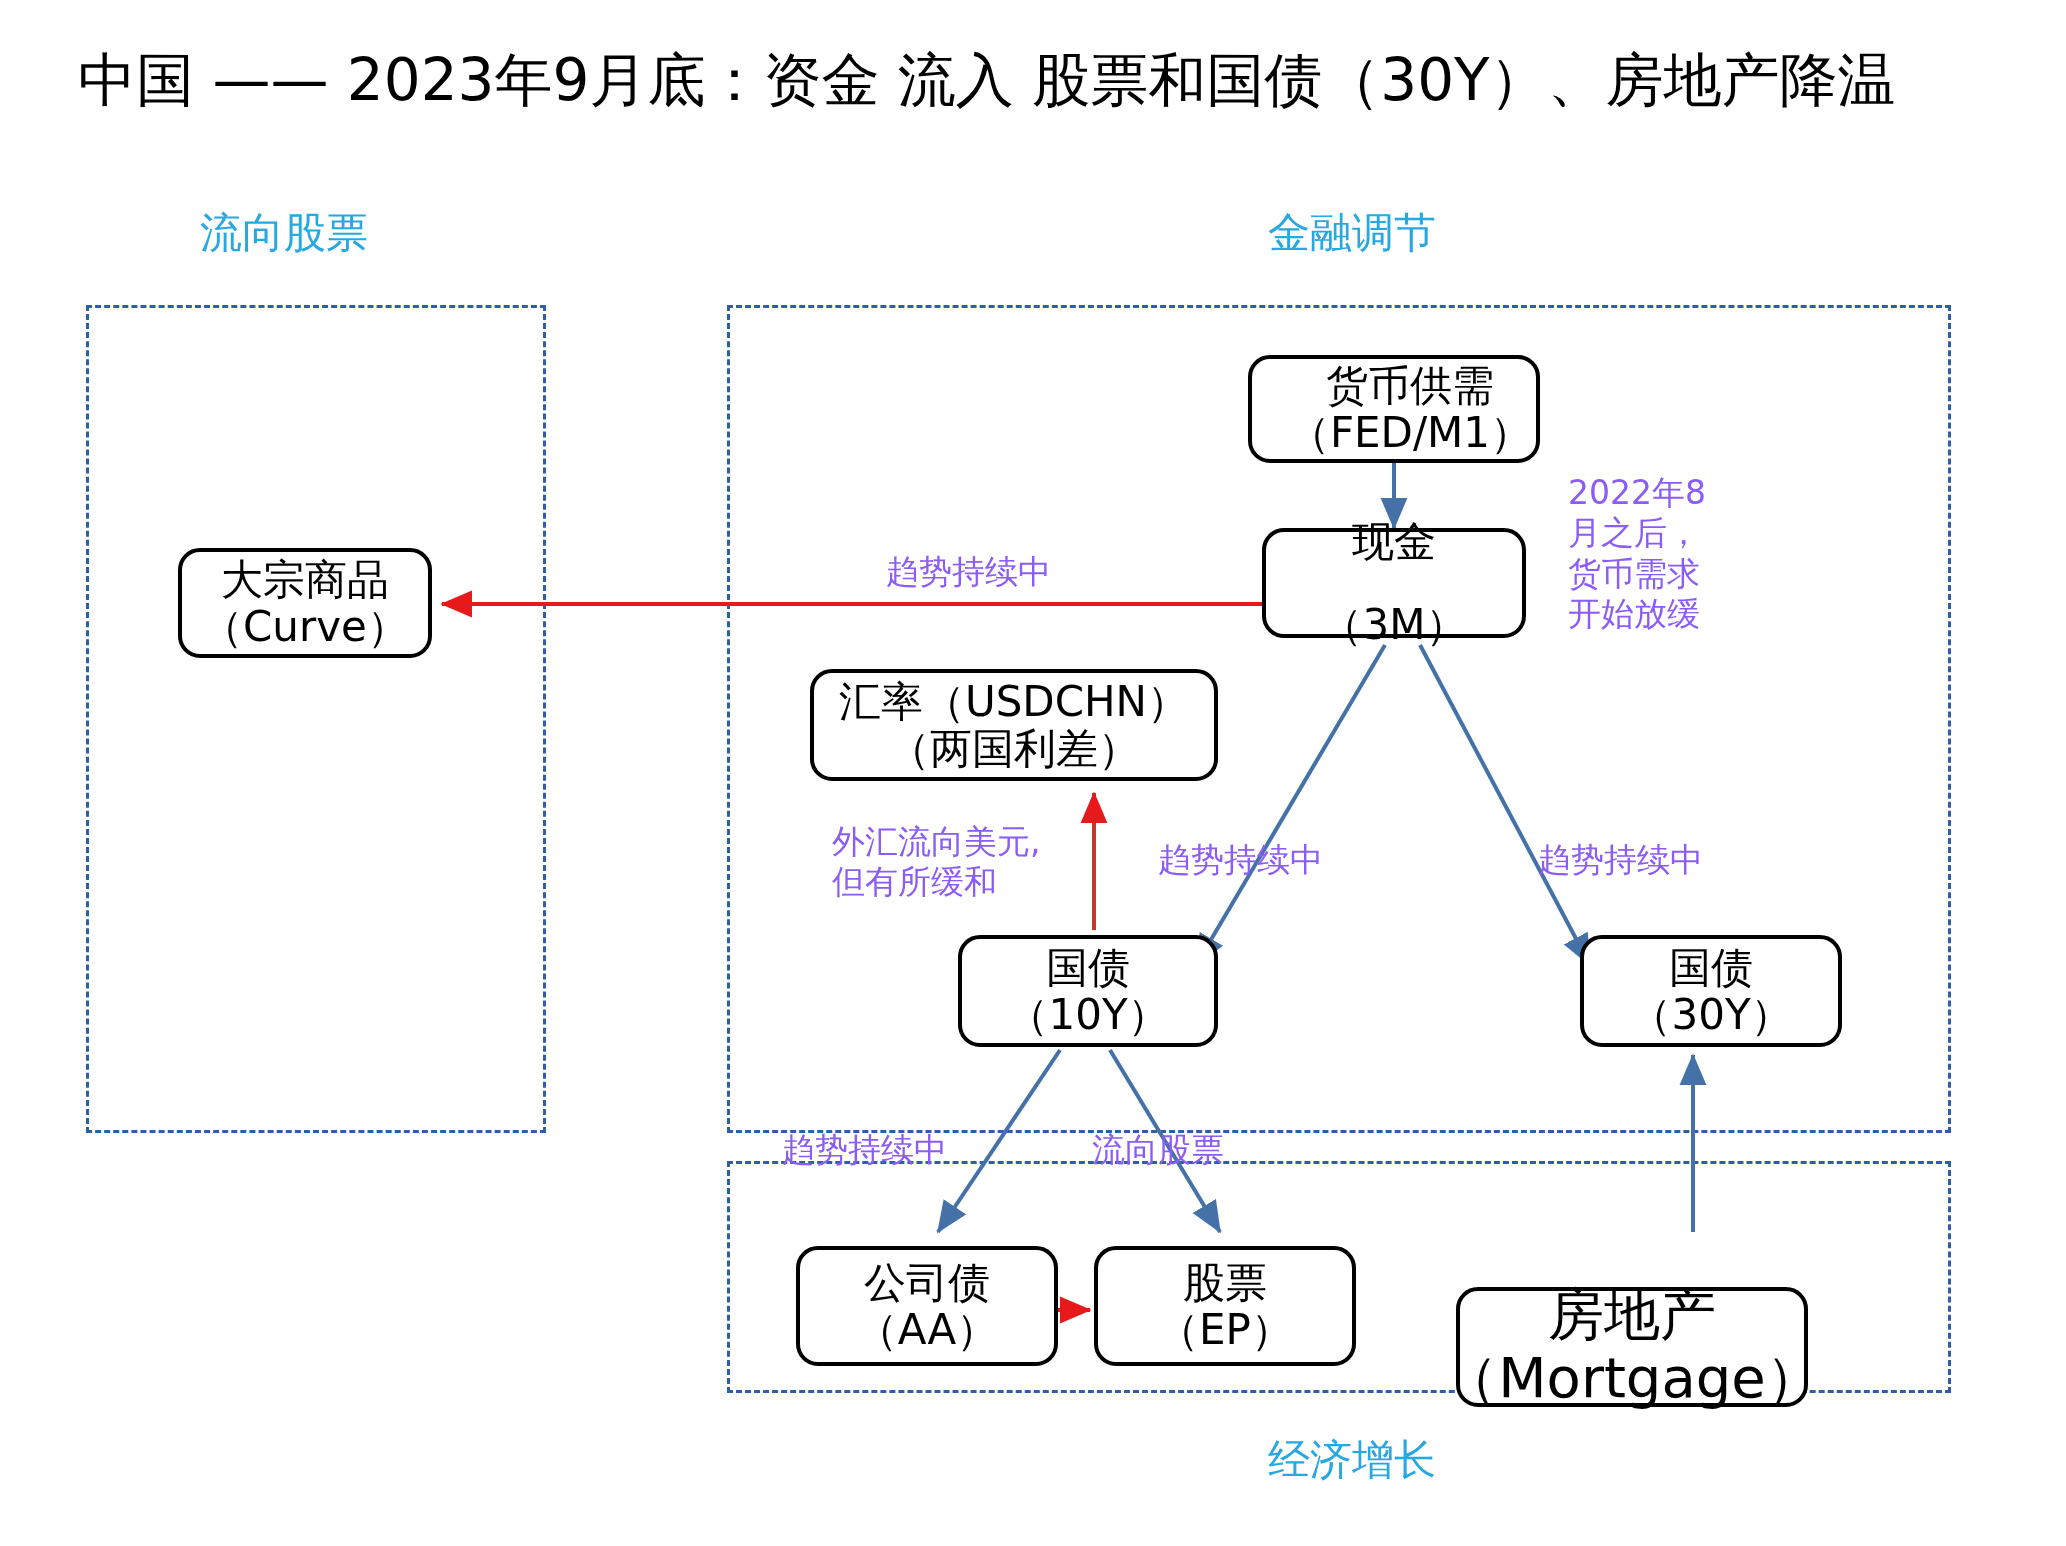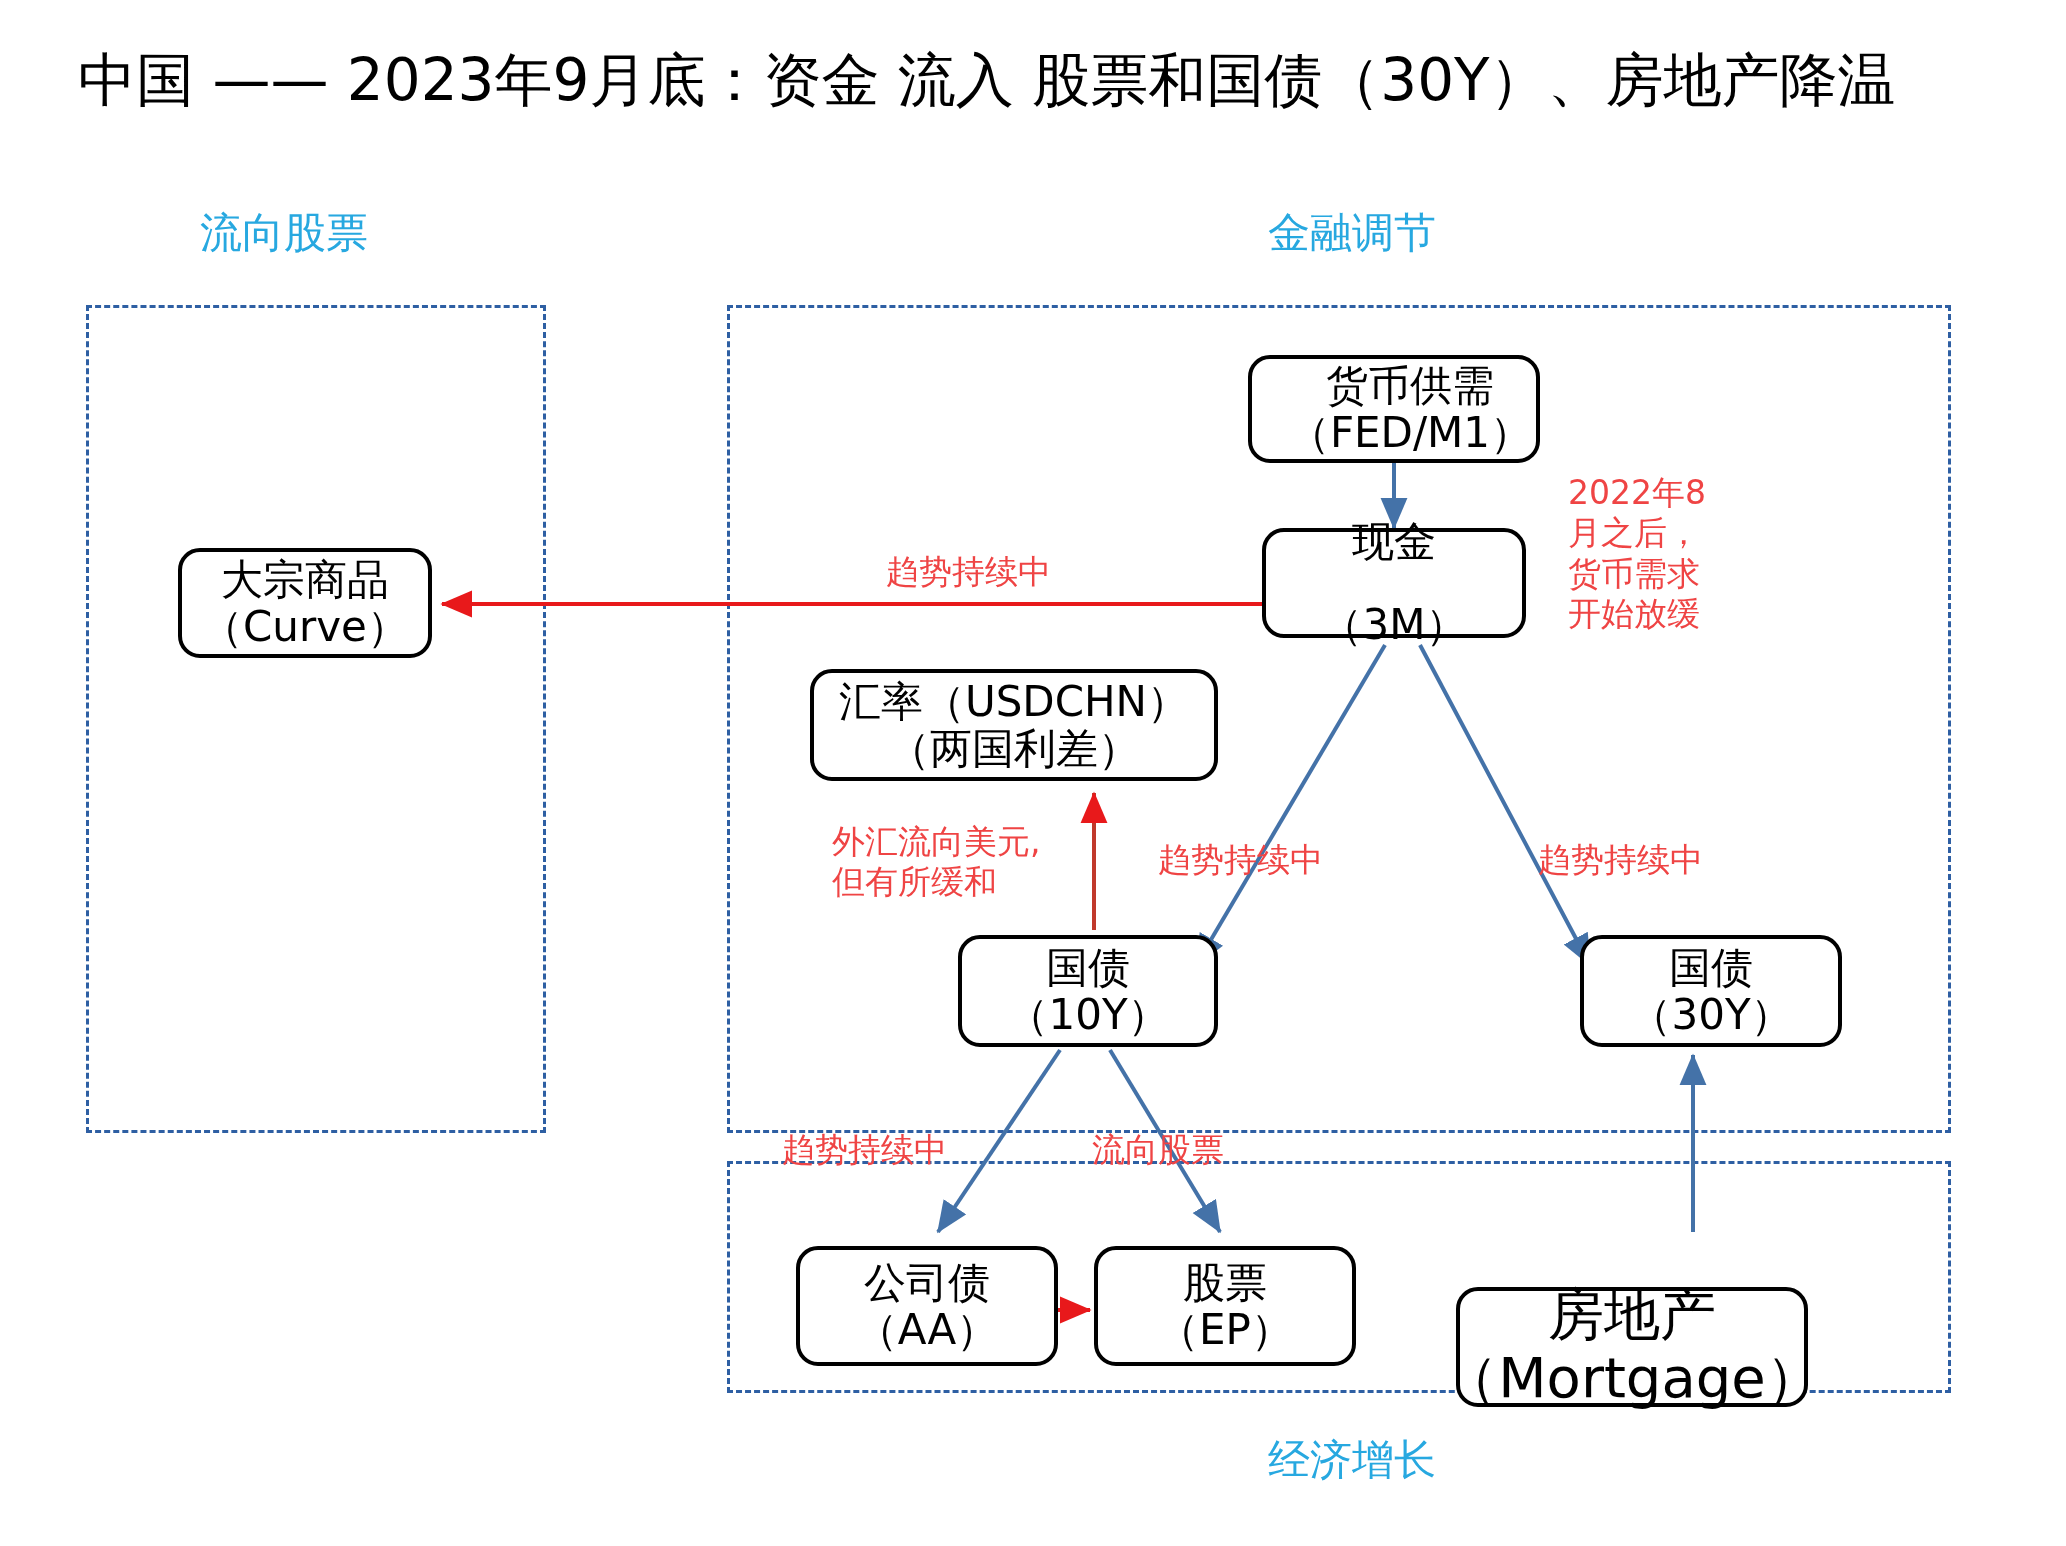--- a/index.html
+++ b/index.html
@@ -61,21 +61,21 @@
     justify-content: center;
     color: #000000;
     line-height: 1.12;
     text-align: center;
     white-space: nowrap;
   }
   .node .l1 { display: block; }
   .node .l2 { display: block; }
   .edge-label {
     position: absolute;
-    color: #ef4444;
+    color: #8b5cf6;
     font-size: 33px;
     line-height: 1.22;
     white-space: nowrap;
   }
   .edge-label.two-line { white-space: pre-line; }
 </style>
 </head>
 <body>
 
 <div id="canvas">

